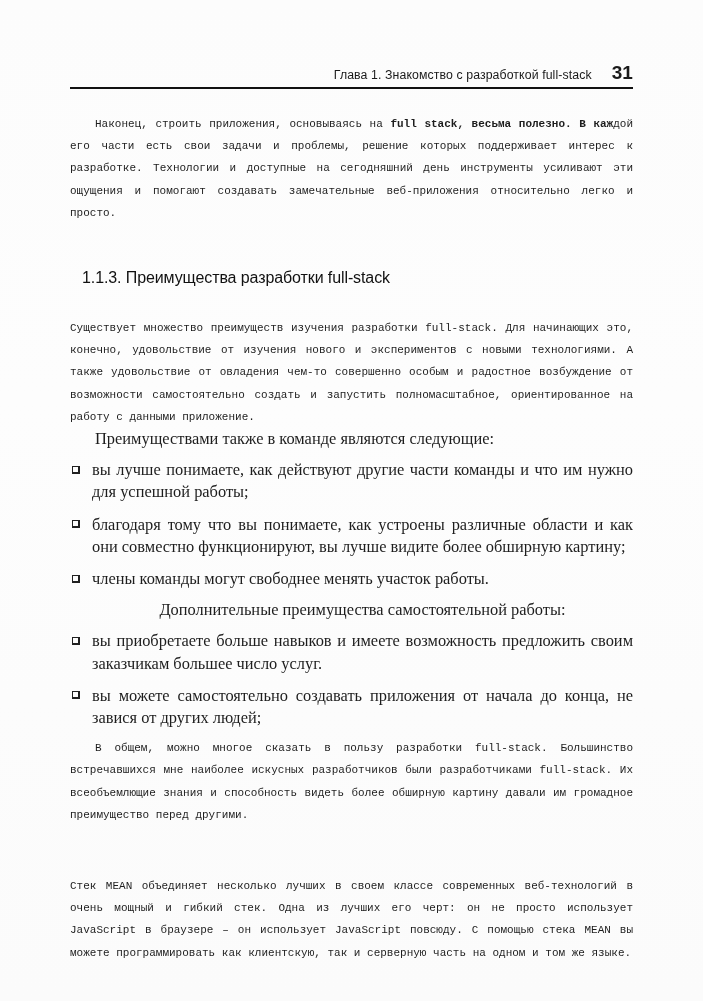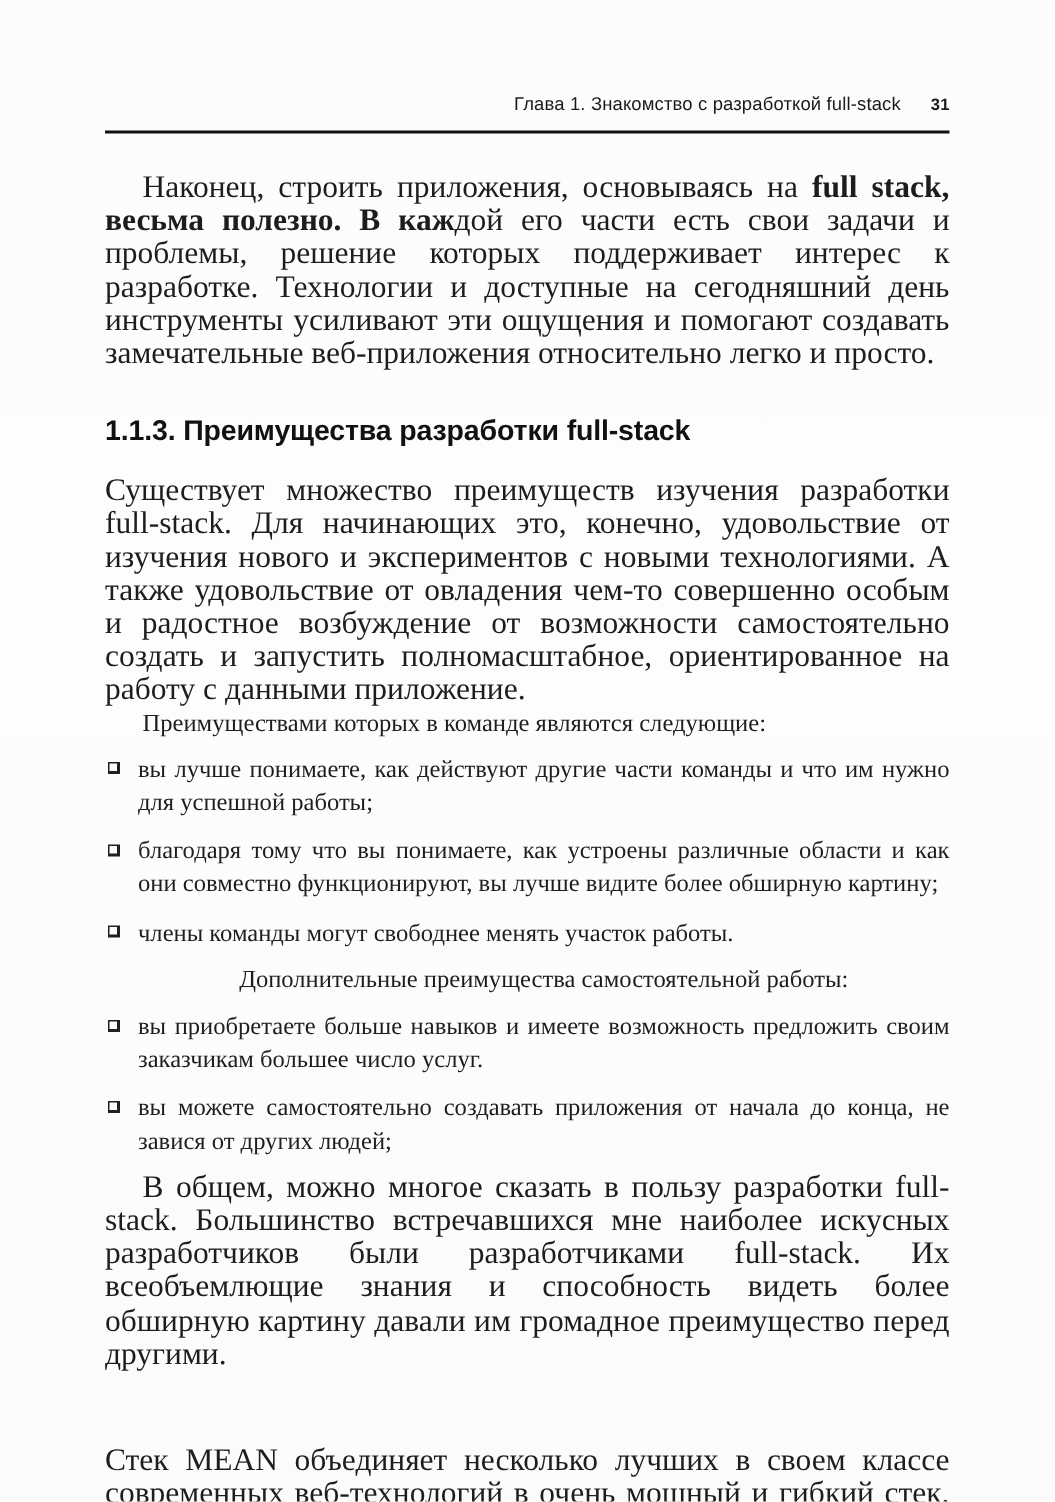--- a/index.html
+++ b/index.html
@@ -38,21 +38,21 @@
     font-size: 12.3px;
     letter-spacing: 0.1px;
     color: #1a1a1a;
     white-space: nowrap;
   }
   .running-head .rh-title {
     font-weight: 400;
   }
   .running-head .rh-folio {
     font-weight: 700;
-    font-size: 11px;
+    font-size: 19px;
     margin-left: 20px;
   }
   .head-rule {
     position: absolute;
     left: 70px;
     width: 563px;
     top: 87px;
     height: 0;
     border-top: 2.1px solid #111;
   }
@@ -60,40 +60,41 @@
   
   .content {
     position: absolute;
     left: 70px;
     top: 113px;
     width: 563px;
   }
 
   p.body {
     margin: 0;
-    font-size: 21px;
+    font-size: 11px;
     line-height: 22.2px;
     text-align: justify;
     text-indent: 25px;
     color: #1d1d1d;
+    font-family: Liberation Mono, monospace;
     -webkit-font-smoothing: antialiased;
   }
   p.body.no-indent {
     text-indent: 0;
   }
   p.body b {
     font-weight: 700;
   }
 
   
   h2.section {
-    margin: 0;
+    margin: 12px;
     font-family: "Liberation Sans", "DejaVu Sans", sans-serif;
-    font-weight: 700;
-    font-size: 19px;
+    font-weight: 400;
+    font-size: 16px;
     line-height: 24px;
     letter-spacing: -0.1px;
     color: #111;
   }
   .gap-before-h1 { height: 30px; }
   .gap-after-h1  { height: 15px; }
   .gap-before-h2 { height: 33px; }
   .gap-after-h2  { height: 16px; }
 
   
@@ -155,21 +156,21 @@
   <div class="content">
 
     <p class="body"><span>Наконец, строить приложения, основываясь на </span><b>full stack, весьма полезно. В каж</b><span>дой его части есть свои задачи и проблемы, решение которых поддерживает интерес к разработке. Технологии и доступные на сегодняшний день инструменты усиливают эти ощущения и помогают создавать замечательные веб-приложения относительно легко и просто.</span></p>
 
     <div class="gap-before-h1"></div>
     <h2 class="section">1.1.3. Преимущества разработки full-stack</h2>
     <div class="gap-after-h1"></div>
 
     <p class="body no-indent">Существует множество преимуществ изучения разработки full-stack. Для начинающих это, конечно, удовольствие от изучения нового и экспериментов с новыми технологиями. А также удовольствие от овладения чем-то совершенно особым и радостное возбуждение от возможности самостоятельно создать и запустить полномасштабное, ориентированное на работу с данными приложение.</p>
 
-    <p class="lead-in">Преимуществами которых в команде являются следующие:</p>
+    <p class="lead-in">Преимуществами также в команде являются следующие:</p>
 
     <ul class="bullets">
       <li><span class="sq"></span><span>вы лучше понимаете, как действуют другие части команды и что им нужно для успешной работы;</span></li>
       <li><span class="sq"></span><span>благодаря тому что вы понимаете, как устроены различные области и как они совместно функционируют, вы лучше видите более обширную картину;</span></li>
       <li><span class="sq"></span><span>члены команды могут свободнее менять участок работы.</span></li>
     </ul>
 
     <p class="lead-in inset">Дополнительные преимущества самостоятельной работы:</p>
 
     <ul class="bullets">

